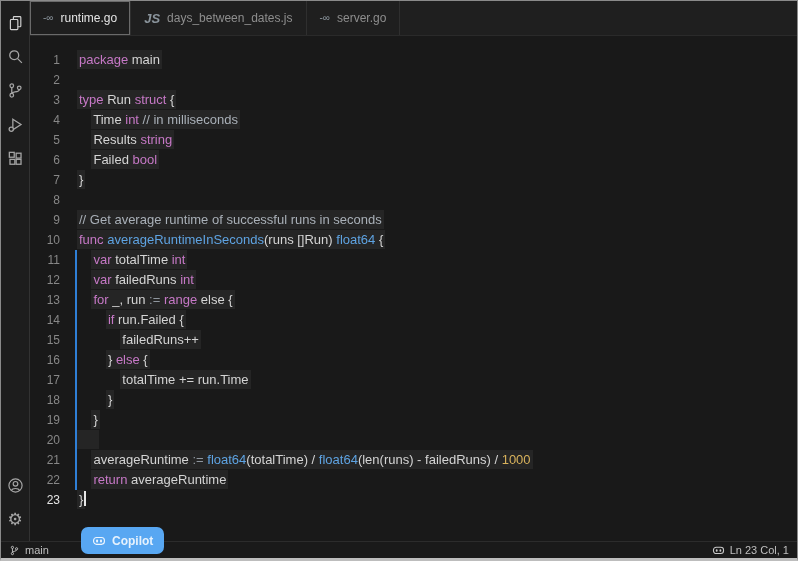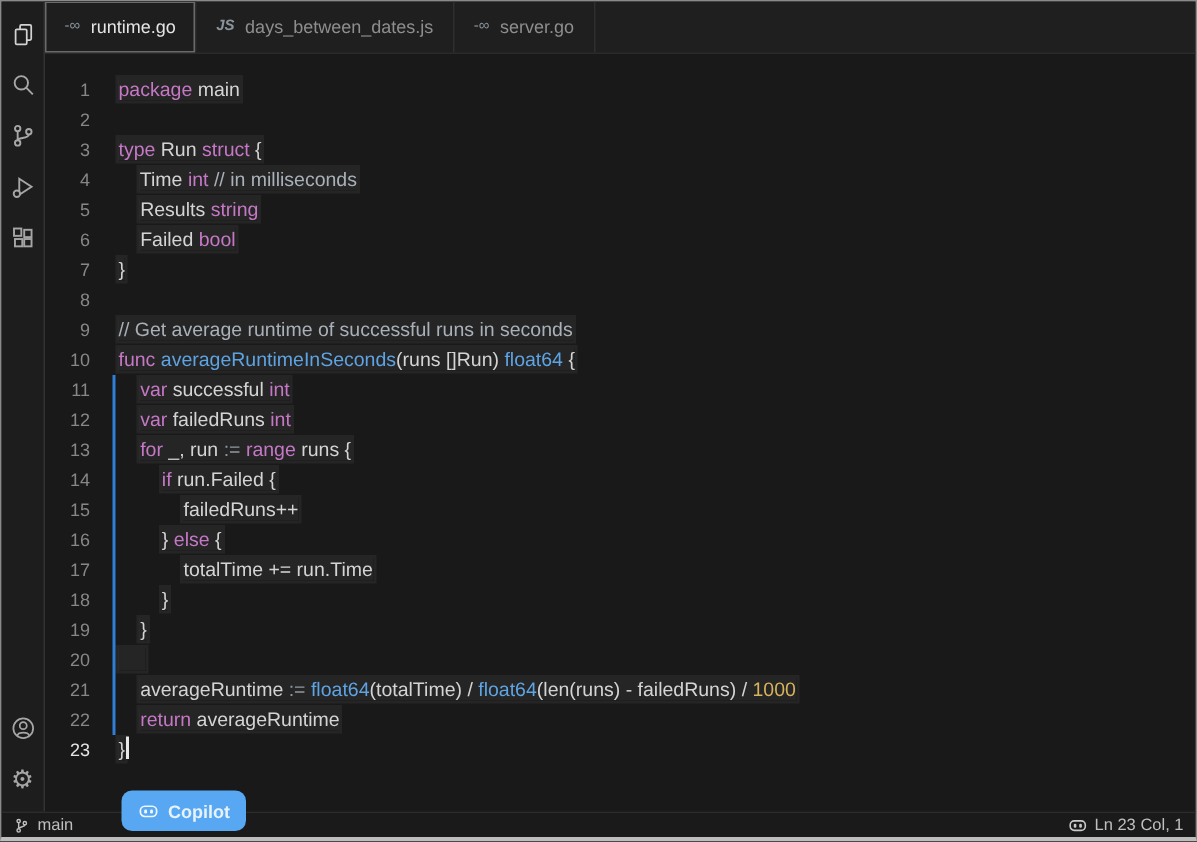--- a/index.html
+++ b/index.html
@@ -25,21 +25,21 @@
   .ab-icon.first svg{stroke:#d2d2d2;}
   .ab-spacer{flex:1;}
   .gear-glyph{font-size:17px;color:#a6a6a6;line-height:1;}
   
   .content{flex:1;display:flex;flex-direction:column;min-width:0;}
   .tabbar{flex:0 0 35px;background:#1f1f1f;display:flex;border-bottom:1px solid #2a2a2a;box-sizing:border-box;}
   .tab{display:flex;align-items:center;gap:7px;padding:0 13px;font-size:12px;color:#8e8e8e;
     border-right:1px solid #2f2f2f;cursor:default;white-space:nowrap;}
   .tab.active{background:#1e1e1e;box-shadow:inset 0 0 0 1px #6a6a6a;color:#e4e4e4;}
   .tab-ico{font-size:10px;color:#8a949c;line-height:1;}
-  .tab-ico.js{font-weight:700;font-size:10px;font-style:italic;}
+  .tab-ico.js{font-weight:700;font-size:13px;font-style:italic;}
   
   .editor{flex:1;position:relative;background:#191919;overflow:hidden;
     font-family:Liberation Sans, sans-serif;font-size:13px;line-height:20px;padding-top:14px;}
   .code-line{height:20px;white-space:pre;color:#d4d4d4;}
   .ln{display:inline-block;width:30px;text-align:right;color:#878787;font-size:12px;}
   .ln.current{color:#e5e5e5;}
   .ind{margin-left:19px;}
   .txt{display:inline;}
   .boxed{background:rgba(255,255,255,.055);box-shadow:0 0 0 2px rgba(255,255,255,.055);}
   .tok-kw{color:var(--tok-kw);}
@@ -136,23 +136,23 @@
             <div class="code-line"><span class="ln">1</span><span class="ind"></span><span class="txt boxed"><span class="tok-kw">package</span><span class="tok-pl"> main</span></span></div>
             <div class="code-line"><span class="ln">2</span><span class="ind"></span><span class="txt"></span></div>
             <div class="code-line"><span class="ln">3</span><span class="ind"></span><span class="txt boxed"><span class="tok-kw">type</span><span class="tok-pl"> Run </span><span class="tok-kw">struct</span><span class="tok-pl"> {</span></span></div>
             <div class="code-line"><span class="ln">4</span><span class="ind">    </span><span class="txt boxed"><span class="tok-pl">Time </span><span class="tok-kw">int</span><span class="tok-cm"> // in milliseconds</span></span></div>
             <div class="code-line"><span class="ln">5</span><span class="ind">    </span><span class="txt boxed"><span class="tok-pl">Results </span><span class="tok-kw">string</span></span></div>
             <div class="code-line"><span class="ln">6</span><span class="ind">    </span><span class="txt boxed"><span class="tok-pl">Failed </span><span class="tok-kw">bool</span></span></div>
             <div class="code-line"><span class="ln">7</span><span class="ind"></span><span class="txt boxed"><span class="tok-pl">}</span></span></div>
             <div class="code-line"><span class="ln">8</span><span class="ind"></span><span class="txt"></span></div>
             <div class="code-line"><span class="ln">9</span><span class="ind"></span><span class="txt boxed"><span class="tok-cm">// Get average runtime of successful runs in seconds</span></span></div>
             <div class="code-line"><span class="ln">10</span><span class="ind"></span><span class="txt boxed"><span class="tok-kw">func</span><span class="tok-pl"> </span><span class="tok-fn">averageRuntimeInSeconds</span><span class="tok-pl">(runs []Run) </span><span class="tok-fn">float64</span><span class="tok-pl"> {</span></span></div>
-            <div class="code-line"><span class="ln">11</span><span class="ind">    </span><span class="txt boxed"><span class="tok-kw">var</span><span class="tok-pl"> successful </span><span class="tok-kw">int</span></span></div>
+            <div class="code-line"><span class="ln">11</span><span class="ind">    </span><span class="txt boxed"><span class="tok-kw">var</span><span class="tok-pl"> totalTime </span><span class="tok-kw">int</span></span></div>
             <div class="code-line"><span class="ln">12</span><span class="ind">    </span><span class="txt boxed"><span class="tok-kw">var</span><span class="tok-pl"> failedRuns </span><span class="tok-kw">int</span></span></div>
-            <div class="code-line"><span class="ln">13</span><span class="ind">    </span><span class="txt boxed"><span class="tok-kw">for</span><span class="tok-pl"> _, run </span><span class="tok-op">:=</span><span class="tok-pl"> </span><span class="tok-kw">range</span><span class="tok-pl"> runs {</span></span></div>
+            <div class="code-line"><span class="ln">13</span><span class="ind">    </span><span class="txt boxed"><span class="tok-kw">for</span><span class="tok-pl"> _, run </span><span class="tok-op">:=</span><span class="tok-pl"> </span><span class="tok-kw">range</span><span class="tok-pl"> else {</span></span></div>
             <div class="code-line"><span class="ln">14</span><span class="ind">        </span><span class="txt boxed"><span class="tok-kw">if</span><span class="tok-pl"> run.Failed {</span></span></div>
             <div class="code-line"><span class="ln">15</span><span class="ind">            </span><span class="txt boxed"><span class="tok-pl">failedRuns++</span></span></div>
             <div class="code-line"><span class="ln">16</span><span class="ind">        </span><span class="txt boxed"><span class="tok-pl">} </span><span class="tok-kw">else</span><span class="tok-pl"> {</span></span></div>
             <div class="code-line"><span class="ln">17</span><span class="ind">            </span><span class="txt boxed"><span class="tok-pl">totalTime += run.Time</span></span></div>
             <div class="code-line"><span class="ln">18</span><span class="ind">        </span><span class="txt boxed"><span class="tok-pl">}</span></span></div>
             <div class="code-line"><span class="ln">19</span><span class="ind">    </span><span class="txt boxed"><span class="tok-pl">}</span></span></div>
             <div class="code-line"><span class="ln">20</span><span class="ind"></span><span class="txt boxed"><span class="tok-pl">     </span></span></div>
             <div class="code-line"><span class="ln">21</span><span class="ind">    </span><span class="txt boxed"><span class="tok-pl">averageRuntime </span><span class="tok-op">:=</span><span class="tok-pl"> </span><span class="tok-fn">float64</span><span class="tok-pl">(totalTime) / </span><span class="tok-fn">float64</span><span class="tok-pl">(len(runs) - failedRuns) / </span><span class="tok-num">1000</span></span></div>
             <div class="code-line"><span class="ln">22</span><span class="ind">    </span><span class="txt boxed"><span class="tok-kw">return</span><span class="tok-pl"> averageRuntime</span></span></div>
             <div class="code-line"><span class="ln current">23</span><span class="ind"></span><span class="txt boxed"><span class="tok-pl">}</span></span><span class="caret"></span></div>

